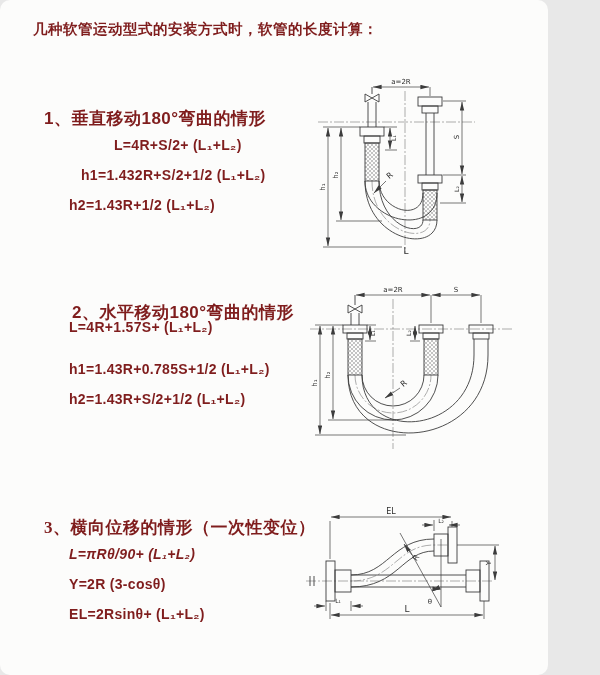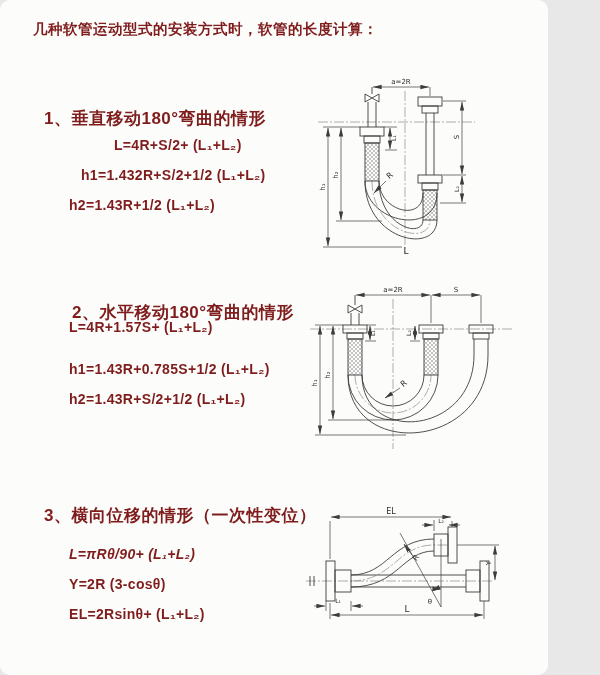--- a/index.html
+++ b/index.html
@@ -24,21 +24,21 @@
   <div class="abs heading" style="left:44px;top:107px;">1、垂直移动180°弯曲的情形</div>
   <div class="abs formula" style="left:69px;top:137px;padding-left:45px;">L=4R+S/2+ (L₁+L₂)</div>
   <div class="abs formula" style="left:69px;top:167px;margin-left:12px;">h1=1.432R+S/2+1/2 (L₁+L₂)</div>
   <div class="abs formula" style="left:69px;top:197px;">h2=1.43R+1/2 (L₁+L₂)</div>
 
   <div class="abs heading" style="left:48px;top:301px;margin-left:24px;">2、水平移动180°弯曲的情形</div>
   <div class="abs formula" style="left:69px;top:311px;margin-top:8px;">L=4R+1.57S+ (L₁+L₂)</div>
   <div class="abs formula" style="left:69px;top:361px;">h1=1.43R+0.785S+1/2 (L₁+L₂)</div>
   <div class="abs formula" style="left:69px;top:391px;">h2=1.43R+S/2+1/2 (L₁+L₂)</div>
 
-  <div class="abs heading" style="left:44px;top:504px;">3、横向位移的情形（一次性变位）</div>
+  <div class="abs heading" style="left:44px;top:516px;font-family:Liberation Serif, serif;">3、横向位移的情形（一次性变位）</div>
   <div class="abs formula" style="left:69px;top:546px;font-style:italic;">L=πRθ/90+ (L₁+L₂)</div>
   <div class="abs formula" style="left:69px;top:576px;">Y=2R (3-cosθ)</div>
   <div class="abs formula" style="left:69px;top:606px;">EL=2Rsinθ+ (L₁+L₂)</div>
 
   <svg class="diag" style="left:310px;top:75px;" width="280" height="180" viewBox="0 0 280 180">
     <defs>
       <marker id="a1" markerWidth="9" markerHeight="5" refX="8.6" refY="2.2" orient="auto-start-reverse" markerUnits="userSpaceOnUse">
         <path d="M0,0L9,2.2L0,4.4z" fill="#3c3c3c"></path>
       </marker>
       <pattern id="b1" width="4" height="4" patternUnits="userSpaceOnUse">

